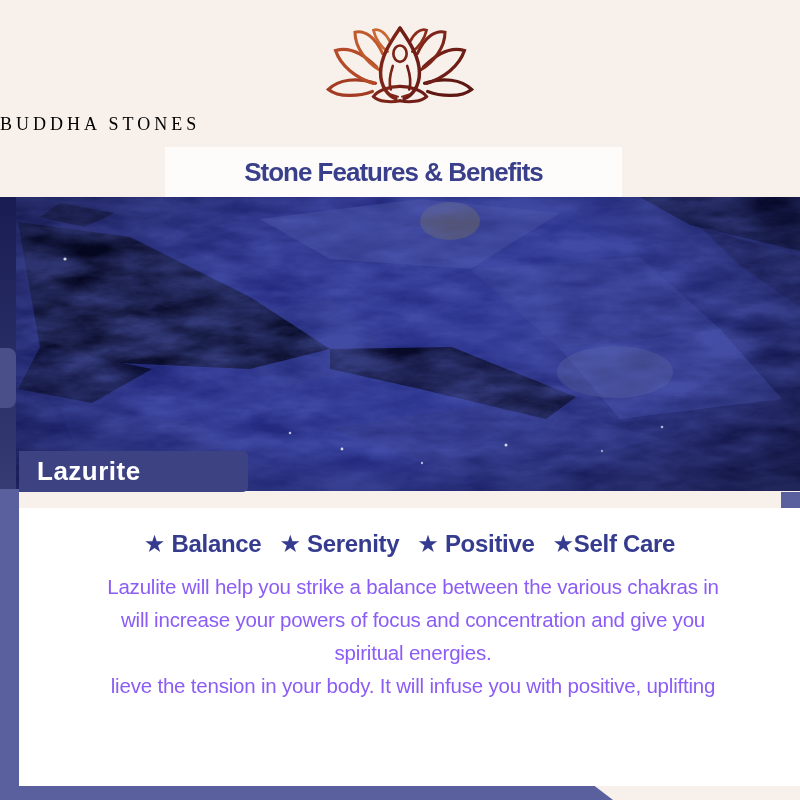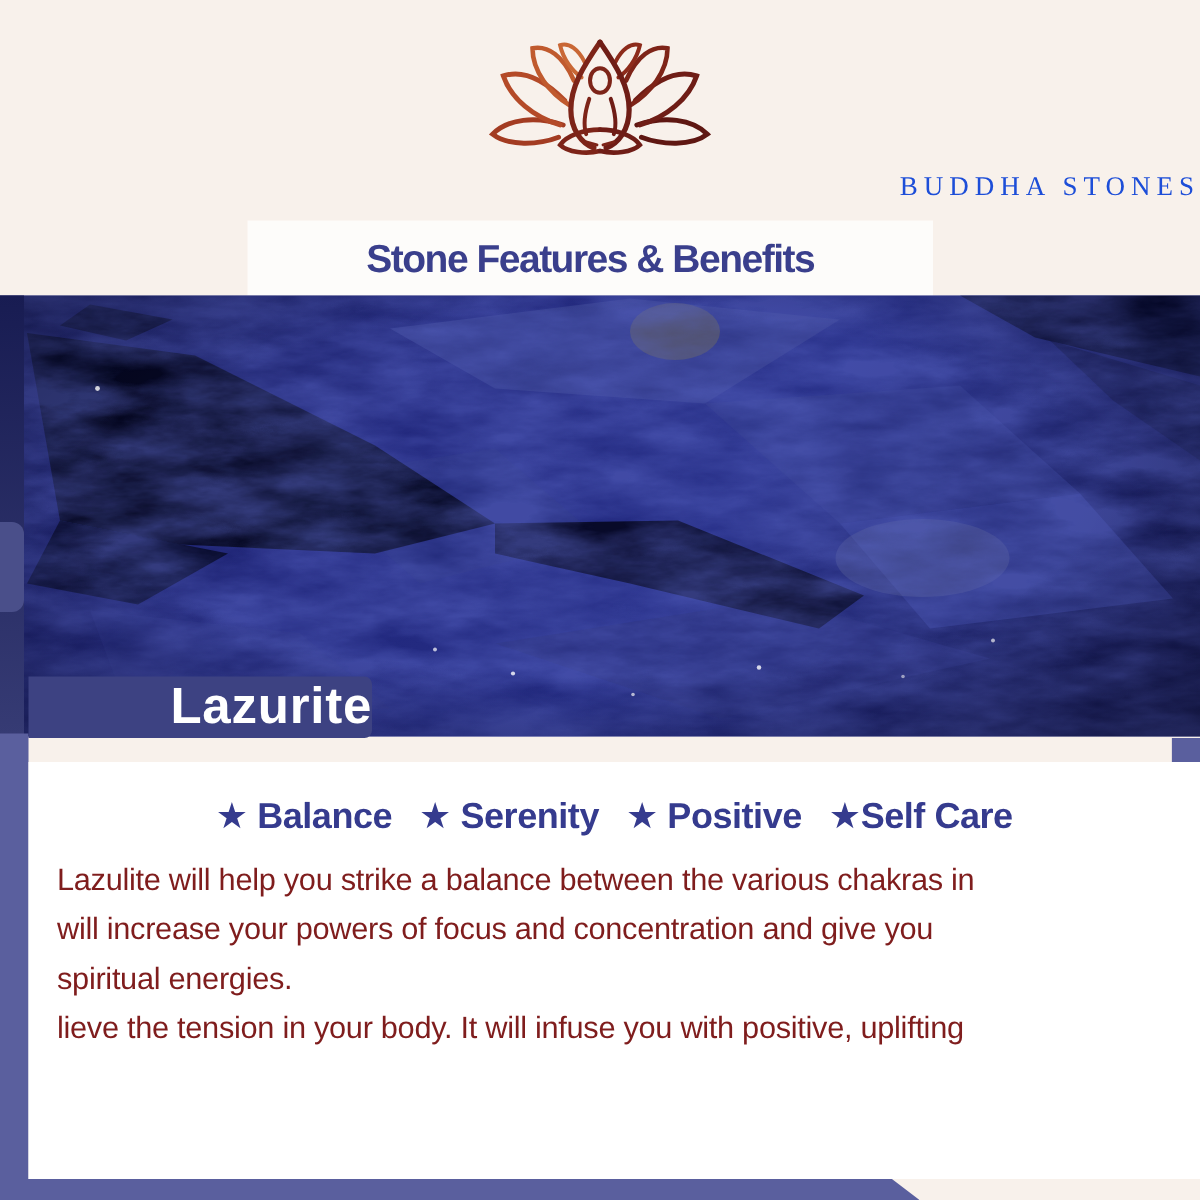--- a/index.html
+++ b/index.html
@@ -1,56 +1,56 @@
 <!DOCTYPE html>
 <html><head>
 <meta charset="utf-8">
 <style>
   html,body{margin:0;padding:0;}
   body{font-family:"Liberation Sans","DejaVu Sans",sans-serif;background:#ddd;}
   #page{position:relative;width:800px;height:800px;background:#f8f1eb;overflow:hidden;margin:0 auto;}
 
   
   #logo{position:absolute;left:318px;top:24px;width:164px;height:90px;}
-  #brand{position:absolute;left:0;top:114px;width:800px;text-align:right;
+  #brand{position:absolute;left:0;top:114px;width:800px;text-align:left;
          font-family:"Liberation Serif","DejaVu Serif",serif;
-         font-size:18px;letter-spacing:4px;color:#1d4ed8;font-weight:400;}
+         font-size:18px;letter-spacing:4px;color:#000000;font-weight:400;}
 
   
   #title-band{position:absolute;left:165px;top:147px;width:457px;height:50px;background:#fdfcfa;}
   #title-band .title{width:100%;height:50px;line-height:50px;text-align:center;
         font-weight:700;font-size:26px;letter-spacing:-1px;color:#3a3f8c;}
 
   
   #photo{position:absolute;left:0;top:197px;width:800px;height:294px;
          background:linear-gradient(128deg,#141850 0%,#20267a 32%,#262e86 58%,#1a1f62 80%,#10133f 100%);}
   #photo svg{position:absolute;left:0;top:0;}
   #photo-left-edge{position:absolute;left:0;top:197px;width:16px;height:293px;
          background:linear-gradient(#181c52,#363b74);}
   #photo-left-blob{position:absolute;left:0;top:348px;width:16px;height:60px;border-radius:0 8px 8px 0;background:#4a4f8a;}
 
   
   #stone-banner{position:absolute;left:19px;top:451px;width:229px;height:41px;
         background:#3d4282;border-radius:0 5px 5px 0;}
-  #stone-banner .label{display:block;width:100%;height:41px;line-height:41px;text-align:right;
-        color:#ffffff;font-weight:700;font-size:34px;letter-spacing:0.5px;}
+  #stone-banner .label{display:block;width:100%;height:41px;line-height:41px;text-align:left;
+        color:#ffffff;font-weight:700;font-size:26px;letter-spacing:0.5px;padding-left:18px;}
 
   
   .frame{position:absolute;background:#5a5f9e;}
   #frame-left{left:0;top:489px;width:19px;height:311px;}
   #frame-bottom{left:0;top:786px;width:613px;height:14px;
         clip-path:polygon(0 0,97% 0,100% 100%,0 100%);}
   #frame-ribbon{left:781px;top:492px;width:19px;height:111px;
         clip-path:polygon(0 0,100% 0,100% 100%,0 82%);}
 
   
   #panel{position:absolute;left:19px;top:508px;width:781px;height:278px;background:#ffffff;}
   #benefits{position:absolute;left:0;top:22px;width:781px;text-align:center;white-space:nowrap;}
   .benefit{display:inline-block;margin:0 9px;color:#353b8e;font-weight:700;font-size:24px;letter-spacing:-0.3px;}
-  #description{position:absolute;left:19px;top:62px;width:750px;color:#7f1d1d;}
+  #description{position:absolute;left:19px;top:62px;width:750px;color:#8b5cf6;text-align:center;}
   #description .line{font-size:20.5px;line-height:33px;letter-spacing:-0.2px;white-space:nowrap;}
 </style>
 </head>
 <body>
 
 <div id="page">
 
   <svg id="logo" viewBox="0 0 160 88" fill="none" stroke-linecap="round">
 
     <path d="M56,58 C38,52 20,54 10,64 C20,72 40,71 53,66" stroke="#a33c22" stroke-width="3.2"></path>

